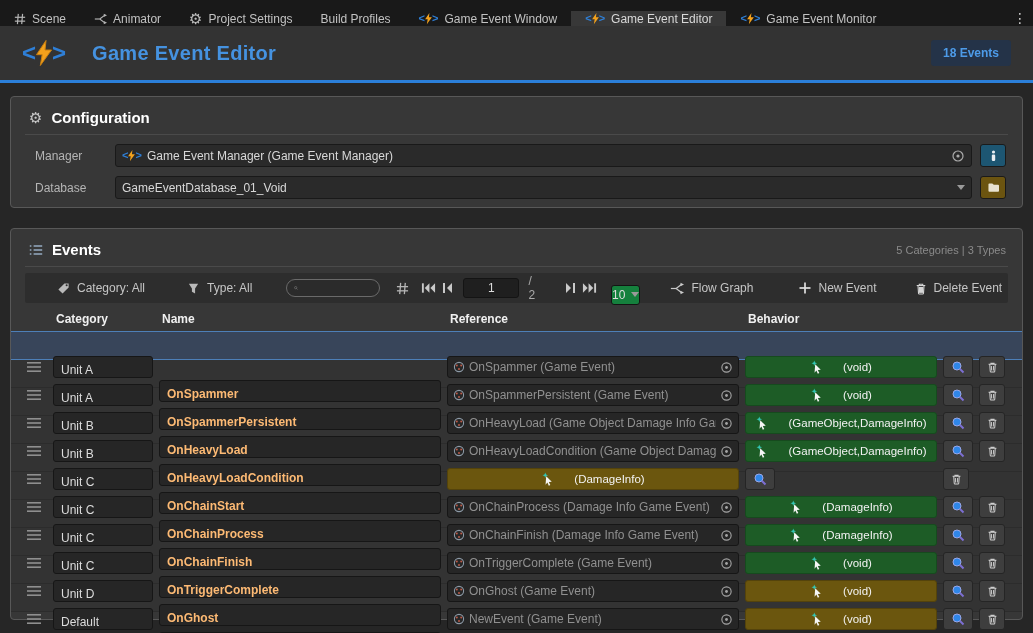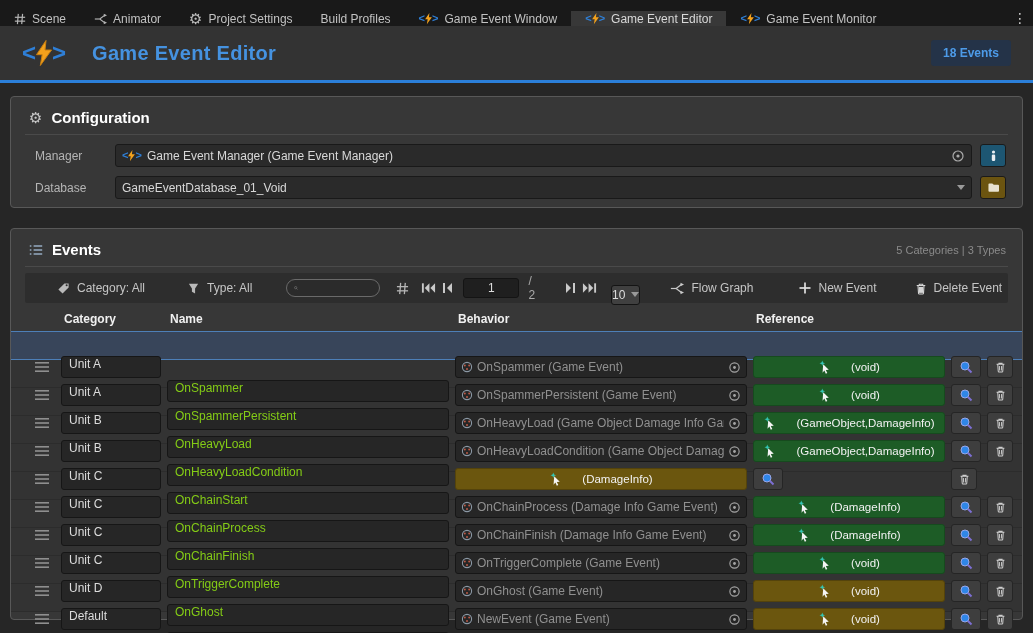--- a/index.html
+++ b/index.html
@@ -55,35 +55,35 @@
   
   .toolbar { margin:6px 14px 0 14px; height:30px; background:#2d2d2d; border-radius:2px;
     display:flex; align-items:center; padding:0 10px; color:#c5c5c5; }
   .tb-item { display:flex; align-items:center; gap:7px; white-space:nowrap; }
   .search { margin-left:34px; width:94px; height:18px; border:1px solid #6a6a6a; border-radius:9px;
     background:#2b2b2b; display:flex; align-items:center; padding:0 7px; gap:4px; }
   .search input { background:transparent; border:none; outline:none; width:70px; color:#ddd; font-size:11px; }
   .pgbtn { display:flex; align-items:center; justify-content:center; width:22px; height:20px; }
   .page-input { width:56px; height:20px; background:#1f1f1f; border:1px solid #141414; border-radius:3px;
     color:#ddd; text-align:center; font-size:12px; }
-  .pagesize { margin-left:14px; width:42px; height:20px; background:#404040; border:1px solid #141414;
+  .pagesize { margin-left:14px; width:42px; height:20px; background:#15803d; border:1px solid #141414;
     border-radius:3px; display:flex; align-items:center; justify-content:center; gap:6px; color:#ddd;margin-top:13px; }
   .pagesize .ddarrow { margin:0; }
 
   
   .tgrid { display:grid; grid-template-columns:26px 100px 282px 292px 192px 30px 26px;
-    column-gap:6px; align-items:center; padding-left:18px; }
+    column-gap:6px; align-items:center; padding-left:10px; }
   .thead { height:24px; margin-top:4px; color:#f0f0f0; font-weight:bold; }
   .thead span { padding-left:3px; }
   .row { height:28px; border-bottom:1px solid #2c2c2c; background:#333333; }
   .row.selected { background:#38455a; border-top:1px solid #4d7fb8; border-bottom:1px solid #4d7fb8; height:29px; }
   .handle { display:flex; align-items:center; justify-content:center; }
   .cell-input { height:22px; background:#262626; border:1px solid #161616; border-radius:3px;
-    display:flex; align-items:flex-start; padding:0 7px; color:#dcdcdc; overflow:hidden; white-space:nowrap; }
-  .cell-input.name { font-weight:normal; color:#84cc16;margin-top:48px; }
+    display:flex; align-items:flex-end; padding:0 7px; color:#dcdcdc; overflow:hidden; white-space:nowrap; }
+  .cell-input.name { font-weight:bold; color:#fdba74;margin-top:48px; }
   .ref-field { height:22px; background:#262626; border:1px solid #161616; border-radius:3px;
     display:flex; align-items:center; padding:0 5px; gap:4px; overflow:hidden; }
   .ref-text { color:#909090; overflow:hidden; white-space:nowrap; flex:1; }
   .pill { height:22px; border-radius:3px; display:flex; align-items:center; justify-content:center;
     gap:20px; color:#f2f2f2; font-size:11.5px; cursor:default; }
   .pill.green { background:#1d5c26; border:1px solid #164a1e; }
   .pill.olive { background:#6b560e; border:1px solid #54430b; }
   .mini-btn { width:30px; height:22px; background:#3e3e3e; border:1px solid #252525; border-radius:3px;
     display:flex; align-items:center; justify-content:center; cursor:default; }
   .mini-btn.del { width:26px; }
@@ -331,22 +331,22 @@
           <rect x="4.6" y="5.6" width="4.8" height="7" fill="#d5d5d5"></rect>
         </svg>
       <span>Delete Event</span>
     </div>
   </div>
 
   <div class="tgrid thead">
     <span></span>
     <span>Category</span>
     <span>Name</span>
+    <span>Reference</span>
     <span>Behavior</span>
-    <span>Reference</span>
     <span></span>
       <span></span>
   </div>
 
   <div id="table-body">
   <div class="tgrid row selected">
     <span class="handle">
       <svg width="14" height="10" viewBox="0 0 14 10">
             <g fill="#8f8f8f">
               <rect x="0" y="0" width="14" height="1.6"></rect>

